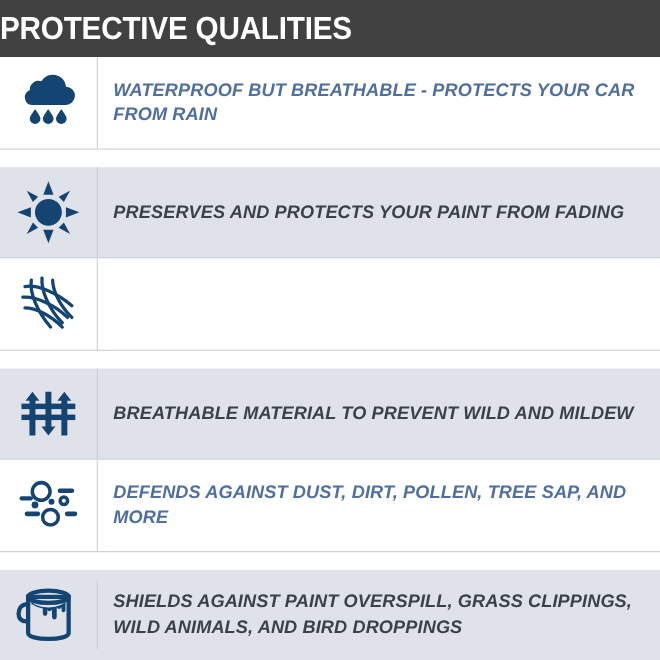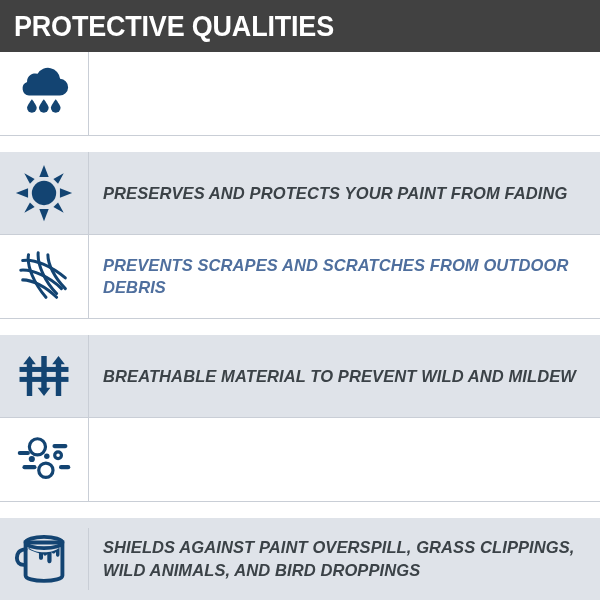--- a/index.html
+++ b/index.html
@@ -15,21 +15,20 @@
     display:flex;flex-direction:column;
     background:#ffffff;
     position:relative;
   }
   
   .header{
     height:52px;
     flex:0 0 52px;
     background:#414141;
     display:flex;align-items:center;
-    padding-left:14px;
     box-sizing:border-box;
   }
   .header-title{
     color:#ffffff;
     font-size:29px;
     font-weight:bold;
     letter-spacing:-0.2px;
     line-height:1;
     transform:scaleX(0.93);
     transform-origin:left center;
@@ -94,20 +93,23 @@
       <div class="icon-cell">
         <span>
           <svg width="62" height="62" viewBox="0 0 64 64" fill="#134472">
             <path d="M16.5 34.5h31.5a8.6 8.6 0 0 0 .6-17.2 12.5 12.5 0 0 0-23.2-5.1 8.3 8.3 0 0 0-10.9 7.9 2 2 0 0 0 .05.5 7.2 7.2 0 0 0 1.95 13.9z"></path>
             <path d="M19.5 38.5c0 0-5 6.4-5 8.8a5 5 0 0 0 10 0c0-2.4-5-8.8-5-8.8z"></path>
             <path d="M31.8 38.5c0 0-5 6.4-5 8.8a5 5 0 0 0 10 0c0-2.4-5-8.8-5-8.8z"></path>
             <path d="M44.1 38.5c0 0-5 6.4-5 8.8a5 5 0 0 0 10 0c0-2.4-5-8.8-5-8.8z"></path>
           </svg>
         </span>
       </div>
+      <div class="text-cell">
+        <div class="feature-text t-blue">WATERPROOF BUT BREATHABLE - PROTECTS YOUR CAR FROM RAIN</div>
+      </div>
     </div>
 
     <div class="row alt">
       <div class="icon-cell">
         <span>
           <svg width="60" height="60" viewBox="0 0 64 64" fill="#134472">
             <circle cx="32" cy="32" r="13"></circle>
             <polygon points="32,2 37,15 27,15"></polygon>
             <polygon points="32,62 37,49 27,49"></polygon>
             <polygon points="2,32 15,27 15,37"></polygon>
@@ -129,23 +131,20 @@
         <span>
           <svg width="62" height="62" viewBox="0 0 64 64" fill="none" stroke="#134472" stroke-width="3.1" stroke-linecap="round">
             <path d="M10 16 C22 14 40 22 54 34"></path>
             <path d="M8 26 C20 25 38 33 50 45"></path>
             <path d="M10 36 C20 36 34 43 45 54"></path>
             <path d="M16 10 C14 22 22 40 34 54"></path>
             <path d="M26 8 C25 20 33 38 45 50"></path>
             <path d="M36 10 C36 20 43 34 54 45"></path>
           </svg>
         </span>
-      </div>
-      <div class="text-cell">
-        <div class="feature-text t-blue">PREVENTS SCRAPES AND SCRATCHES FROM OUTDOOR DEBRIS</div>
       </div>
     </div>
 
     <div class="row alt">
       <div class="icon-cell">
         <span>
           <svg width="58" height="58" viewBox="0 0 64 64" fill="#134472">
 
             <path d="M16 10 l7 9 h-4 v35 h-6 V19 h-4 z"></path>
 
@@ -176,20 +175,23 @@
               <circle cx="19" cy="32" r="3.3"></circle>
               <circle cx="35" cy="29" r="2.9"></circle>
               <rect x="4" y="23.5" width="13" height="4.2" rx="2.1"></rect>
               <rect x="41" y="16" width="16" height="4.4" rx="2.2"></rect>
               <rect x="9" y="38.5" width="15" height="4.4" rx="2.2"></rect>
               <rect x="48" y="38.5" width="12" height="4.4" rx="2.2"></rect>
             </g>
           </svg>
         </span>
       </div>
+      <div class="text-cell">
+        <div class="feature-text t-blue">DEFENDS AGAINST DUST, DIRT, POLLEN, TREE SAP, AND MORE</div>
+      </div>
     </div>
 
     <div class="row alt">
       <div class="icon-cell">
         <span>
           <svg width="62" height="62" viewBox="0 0 64 64">
 
             <path d="M13 15 v34 c0 3.4 8.5 5.6 19 5.6 s19 -2.2 19 -5.6 V15z" fill="none" stroke="#134472" stroke-width="4"></path>
 
             <ellipse cx="32" cy="15" rx="19" ry="5.8" fill="none" stroke="#134472" stroke-width="4"></ellipse>

